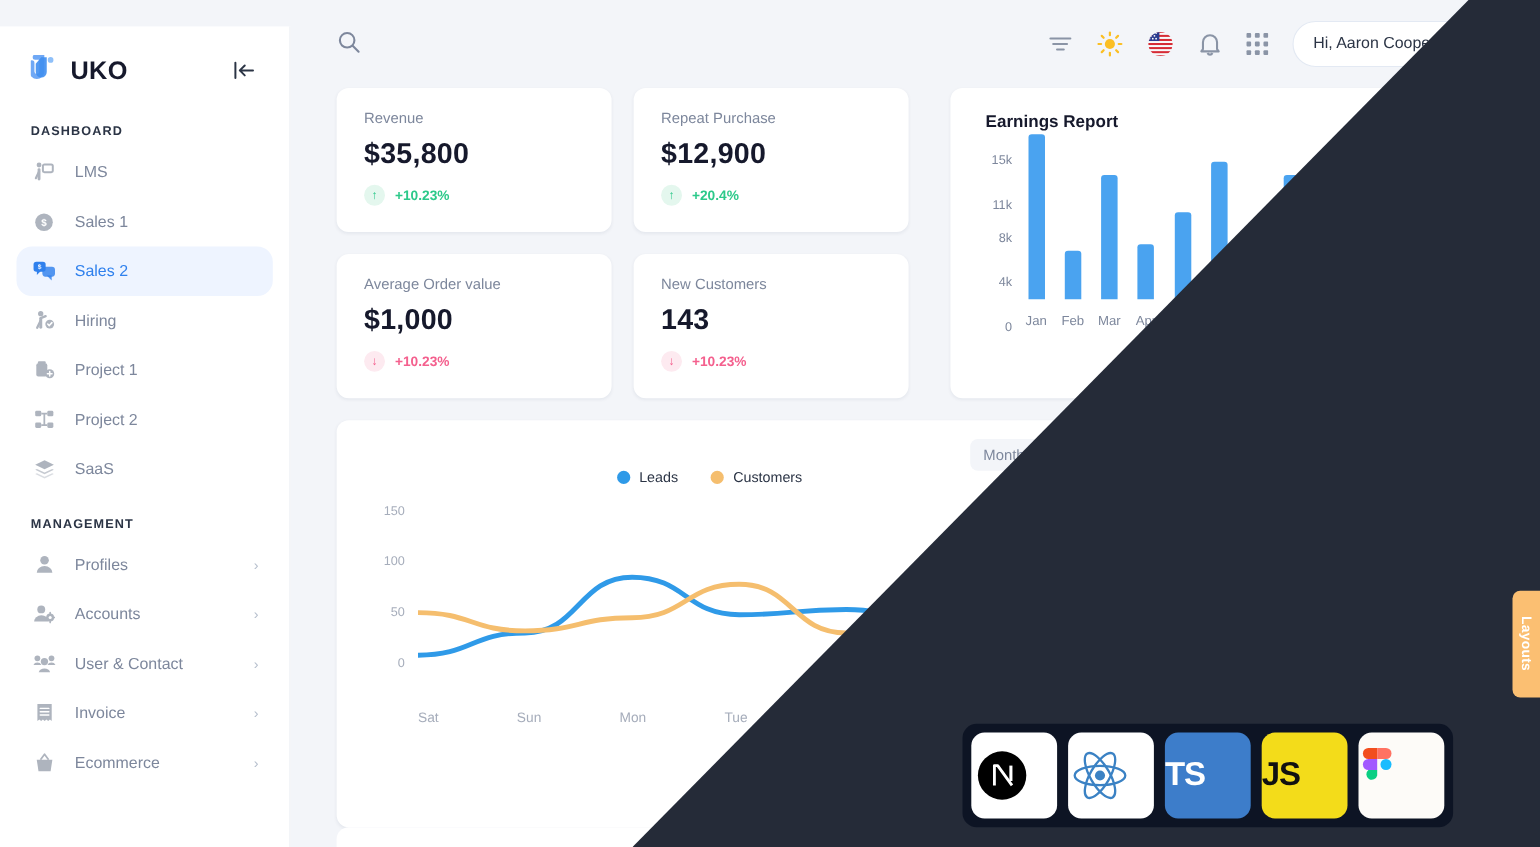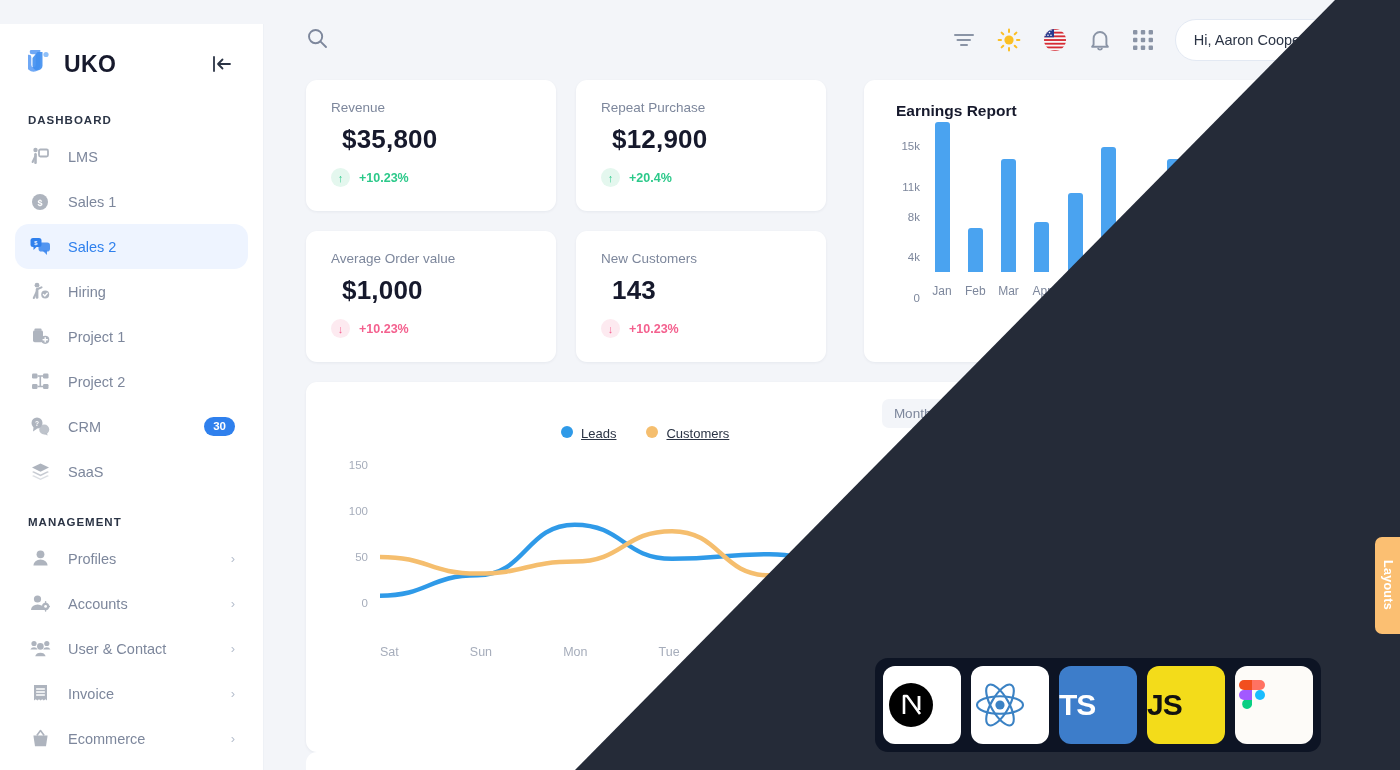--- a/index.html
+++ b/index.html
@@ -70,21 +70,21 @@
                 border-radius: 50%; background: #21c97a; border: 2px solid #fff; }
 
   .content { padding: 0 48px 0 42px; }
   .grid-row { display: flex; gap: 20px; }
   .card { background: #fff; border-radius: 11px; box-shadow: 0 1px 3px rgba(20,30,60,.06); }
 
   
   .stat-col { width: 538px; display: flex; flex-wrap: wrap; gap: 20px; }
   .stat-card { width: 250px; height: 131px; padding: 20px 25px; }
   .stat-title { font-size: 13.5px; color: #7d879c; margin-bottom: 9px; }
-  .stat-value { font-size: 26px; font-weight: 700; color: #16192c; letter-spacing: .2px; margin-left: 11px; }
+  .stat-value { font-size: 26px; font-weight: 700; color: #16192c; letter-spacing: .2px; }
   .stat-delta { display: flex; align-items: center; gap: 9px; margin-top: 13px; }
   .delta-ico { width: 19px; height: 19px; border-radius: 50%;
     display: flex; align-items: center; justify-content: center; font-size: 11px; }
   .delta-up { background: #e4f7ee; color: #2cc98a; }
   .delta-down { background: #fdeaf0; color: #f4608e; }
   .delta-txt { font-size: 12.5px; font-weight: 600; }
   .delta-txt.up { color: #2cc98a; }
   .delta-txt.down { color: #f4608e; }
 
   
@@ -104,21 +104,21 @@
   .bar-lbl { font-size: 12px; color: #7d879c; margin-top: 12px; }
 
   
   .leads-card { width: 684px; height: 370px; padding: 22px 25px 10px 22px; position: relative; }
   .leads-title { font-size: 15.5px; font-weight: 700; color: #16192c; padding-left: 10px; }
   .sel-pill { position: absolute; right: 22px; top: 17px;
       background: #f3f5f9; border-radius: 7px; padding: 7px 12px;
       display: flex; align-items: center; gap: 10px;
       font-size: 13.5px; color: #7d879c; cursor: pointer; }
   .legend { display: flex; justify-content: center; gap: 30px; margin-top: 22px; }
-  .legend-item { display: flex; gap: 8px; font-size: 13px; color: #2b3445; text-decoration: underline; }
+  .legend-item { display: flex; align-items: center; gap: 8px; font-size: 13px; color: #2b3445; }
   .legend-dot { width: 12px; height: 12px; border-radius: 50%; }
   .line-area { position: relative; margin-top: 10px; height: 190px; }
   .line-y { position: absolute; left: 10px; top: 0; height: 152px; width: 30px; }
   .line-y span { position: absolute; right: 0; font-size: 11.5px; color: #a6adbb;
       transform: translateY(-50%); }
   .xlabels { display: flex; justify-content: space-between; padding: 0 8px 0 52px; margin-top: 4px; }
   .xlabels span { font-size: 12.5px; color: #a6adbb; }
 
   
   .proj-card { width: 346px; height: 370px; background: #252b38; border-radius: 11px;
@@ -257,34 +257,20 @@
           <rect x="1" y="1.5" width="5.5" height="5" rx="1.2"></rect>
           <rect x="12" y="1.5" width="5.5" height="5" rx="1.2"></rect>
           <rect x="1" y="12" width="5.5" height="5" rx="1.2"></rect>
           <rect x="12" y="12" width="5.5" height="5" rx="1.2"></rect>
           <path d="M6.5 4 H12 M6.5 14.5 H12 M9.3 4 V14.5" stroke="currentColor" stroke-width="1.6" fill="none"></path>
         </svg>
       </span>
       <span>Project 2</span>
     </div>
 
-    <div class="nav-item">
-      <span class="ico">
-        <svg width="20" height="19" viewBox="0 0 20 19" fill="currentColor">
-          <circle cx="7" cy="6" r="5.5"></circle>
-          <path d="M3.6 10 L3 14.5 L7.4 11.6 Z"></path>
-          <circle cx="14.2" cy="12.5" r="5" opacity=".8"></circle>
-          <path d="M17 16 L17.6 18.6 L14 17 Z" opacity=".8"></path>
-          <text x="7" y="8.6" font-size="6.6" font-weight="700" fill="#fff" text-anchor="middle" font-family="Liberation Sans, sans-serif">?</text>
-        </svg>
-      </span>
-      <span>CRM</span>
-      <span class="spacer"></span>
-      <span class="badge-count">30</span>
-    </div>
 
     <div class="nav-item">
       <span class="ico">
         <svg width="19" height="19" viewBox="0 0 19 19" fill="currentColor">
           <path d="M9.5 1.5 L18 5.6 L9.5 9.7 L1 5.6 Z"></path>
           <path d="M2.6 9.3 L9.5 12.6 L16.4 9.3 L18 10.1 L9.5 14.2 L1 10.1 Z" opacity=".7"></path>
           <path d="M2.6 13.2 L9.5 16.5 L16.4 13.2 L18 14 L9.5 18.1 L1 14 Z" opacity=".45"></path>
         </svg>
       </span>
       <span>SaaS</span>

